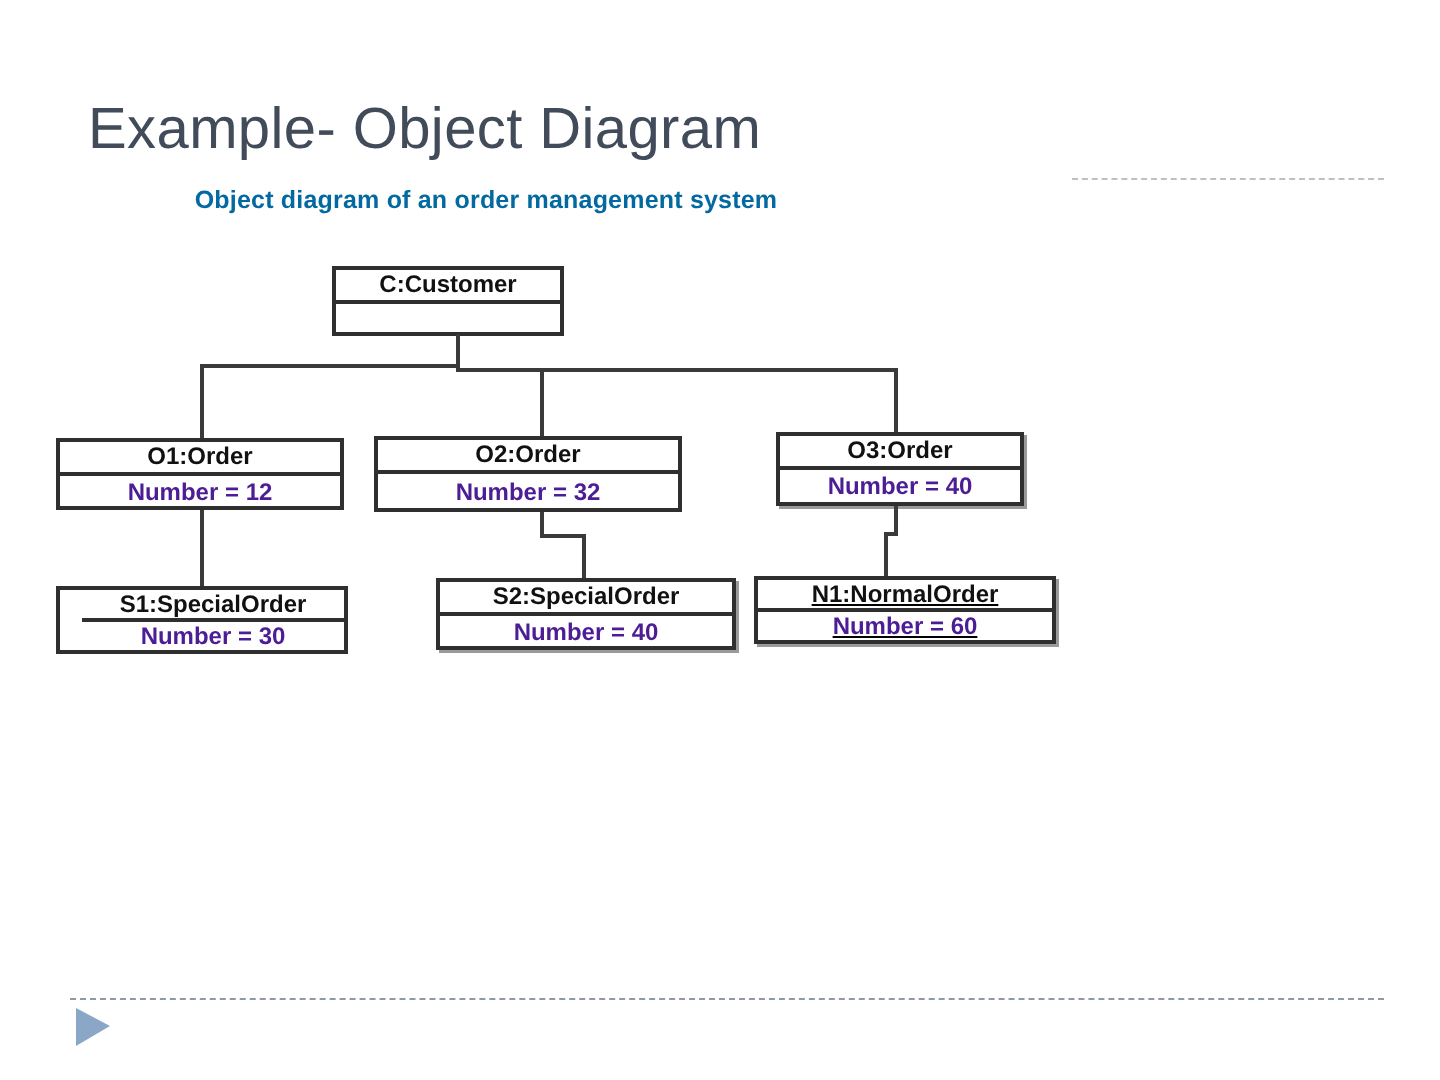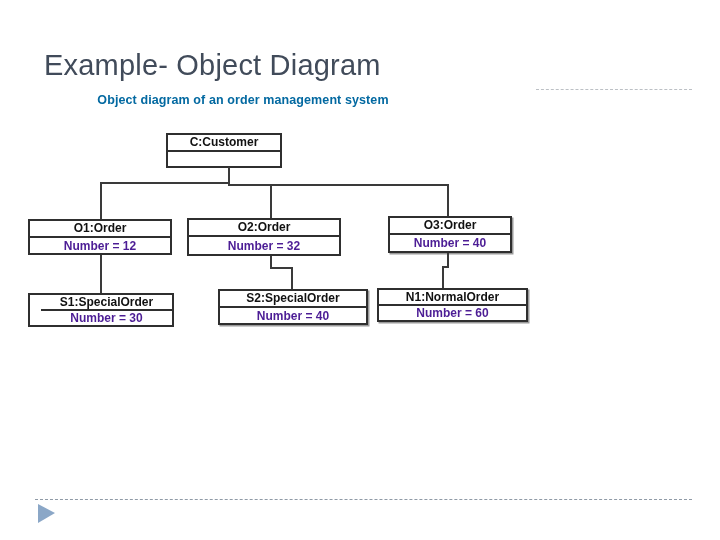--- a/index.html
+++ b/index.html
@@ -41,21 +41,21 @@
     font-size:12px;font-weight:bold;color:#4c1d95;
   }
   .shadowed{box-shadow:1.5px 1.5px 0 #9a9a9a;}
 
   #box-customer{left:166px;top:133px;width:116px;height:35px;}
   #box-o1{left:28px;top:219px;width:144px;height:36px;}
   #box-o2{left:187px;top:218px;width:154px;height:38px;}
   #box-o3{left:388px;top:216px;width:124px;height:37px;}
   #box-s1{left:28px;top:293px;width:146px;height:34px;padding-left:11px;}
   #box-s2{left:218px;top:289px;width:150px;height:36px;}
-  #box-n1{left:377px;top:288px;width:151px;height:34px;}
+  #box-n1{left:377px;top:288px;width:151px;height:34px;text-decoration:underline;}
 
   
   .conn{position:absolute;background:var(--connector,#3a3a3a);}
 
   
   .dash-line{position:absolute;height:0;}
   .dash-top{left:536px;top:89px;width:156px;border-top:1px dashed var(--dash_top,#bcc0c5);}
   .dash-bottom{left:35px;top:499px;width:657px;border-top:1px dashed var(--dash_bottom,#8f9aa6);}
 
   

